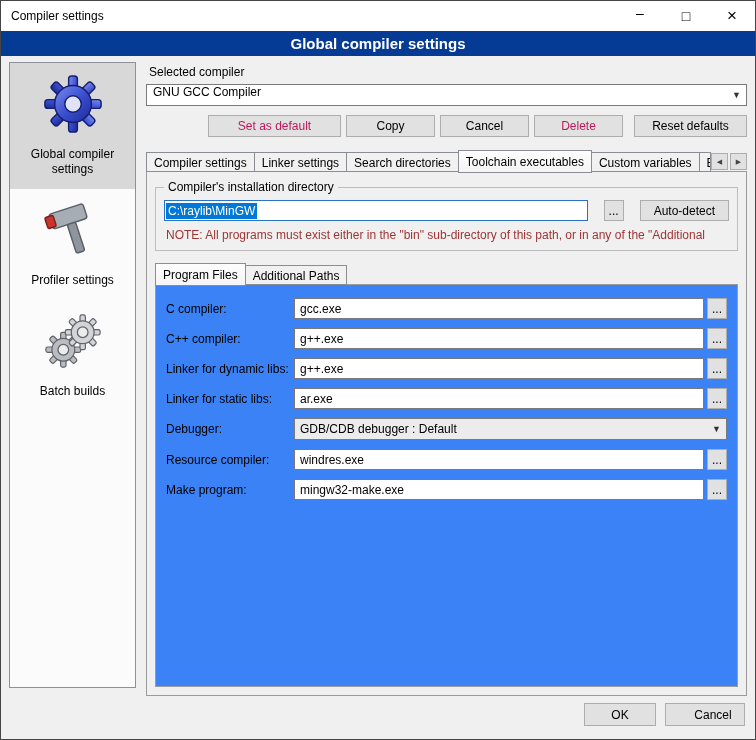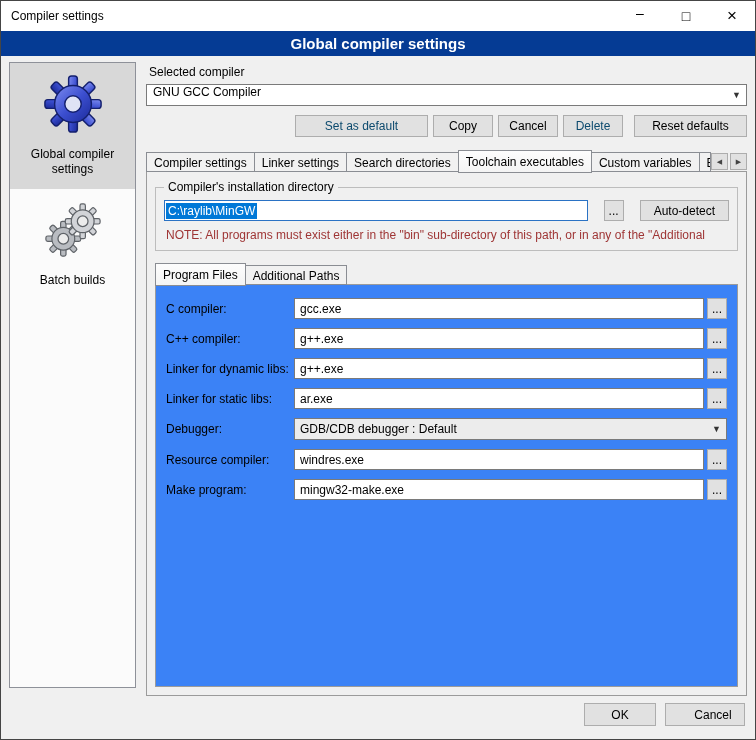--- a/index.html
+++ b/index.html
@@ -68,25 +68,25 @@
   .combo-arrow {
     position:absolute; right:0; top:0; bottom:0; width:19px;
     display:flex; align-items:center; justify-content:center;
     font-size:9px; color:#333;
   }
   .btn {
     height:22px; background:#E1E1E1; border:1px solid #ADADAD;
     display:flex; align-items:center; justify-content:center;
     font-size:12px; padding:0 8px; cursor:default;
   }
-  .btn.disabled { color:#0c4a6e; }
+  .btn.disabled { color:#be185d; }
   .btn-row { display:flex; gap:5px; margin-top:9px; align-items:center; }
   .btn-row .spacer { flex:1; }
   .w-setdef { width:133px; }
-  .w-std { width:60px; }
+  .w-std { width:89px; }
   .w-reset { width:113px; margin-left:6px; }
   
   .tabbar { display:flex; align-items:flex-end; margin-top:13px; position:relative; z-index:2; }
   .tab {
     height:20px; line-height:20px; padding:0 7px;
     background:#F1F1F1; border:1px solid #8A8D93;
     margin-left:-1px; white-space:nowrap; cursor:pointer;
   }
   .tab:first-child { margin-left:0; }
   .tab.active {
@@ -200,20 +200,32 @@
             </defs>
             <g fill="url(#gB)" stroke="#14206e" stroke-width="1.5">
               <use href="#gearShape" transform="translate(32 32)"></use>
             </g>
             <circle cx="32" cy="32" r="8.5" fill="#dfe3f5" stroke="#14206e" stroke-width="1.5"></circle>
           </svg>
         </span>
         <span class="side-label">Global compiler settings</span>
       </div>
 
+      <div class="side-item">
+        <span class="icon">
+          <svg width="62" height="62" viewBox="0 0 64 64">
+            <g transform="rotate(-18 32 32)">
+              <rect x="13" y="9" width="37" height="16" rx="3" fill="#a7adb5" stroke="#5a5f66" stroke-width="1.5"></rect>
+              <rect x="8" y="11" width="9" height="12" rx="2" fill="#c9352e" stroke="#7a1f1c" stroke-width="1.5"></rect>
+              <rect x="28" y="25" width="9" height="31" rx="2" fill="#8f959d" stroke="#5a5f66" stroke-width="1.5"></rect>
+            </g>
+          </svg>
+        </span>
+        <span class="side-label">Profiler settings</span>
+      </div>
 
       <div class="side-item">
         <span class="icon">
           <svg width="62" height="62" viewBox="0 0 64 64">
             <g fill="#b9bcc1" stroke="#5f6368" stroke-width="2">
               <use href="#gearShape" transform="translate(22 41) scale(0.62)"></use>
             </g>
             <circle cx="22" cy="41" r="5.5" fill="#ececec" stroke="#5f6368" stroke-width="1.3"></circle>
             <g fill="#d2d4d8" stroke="#5f6368" stroke-width="2">
               <use href="#gearShape" transform="translate(42 23) scale(0.62)"></use>

